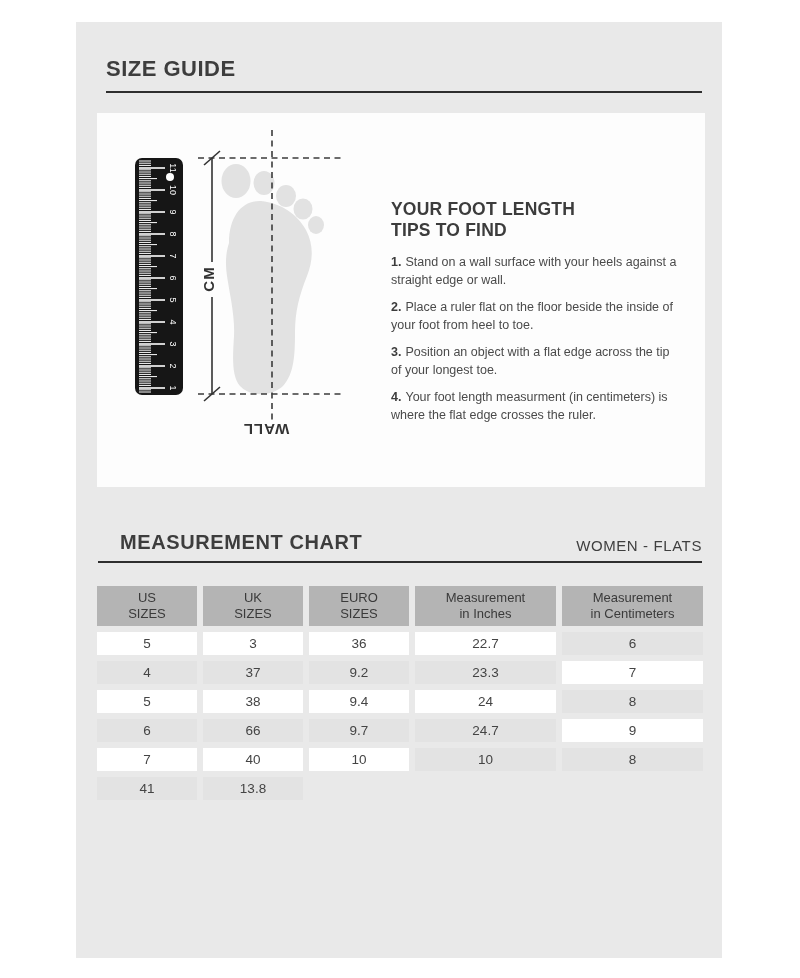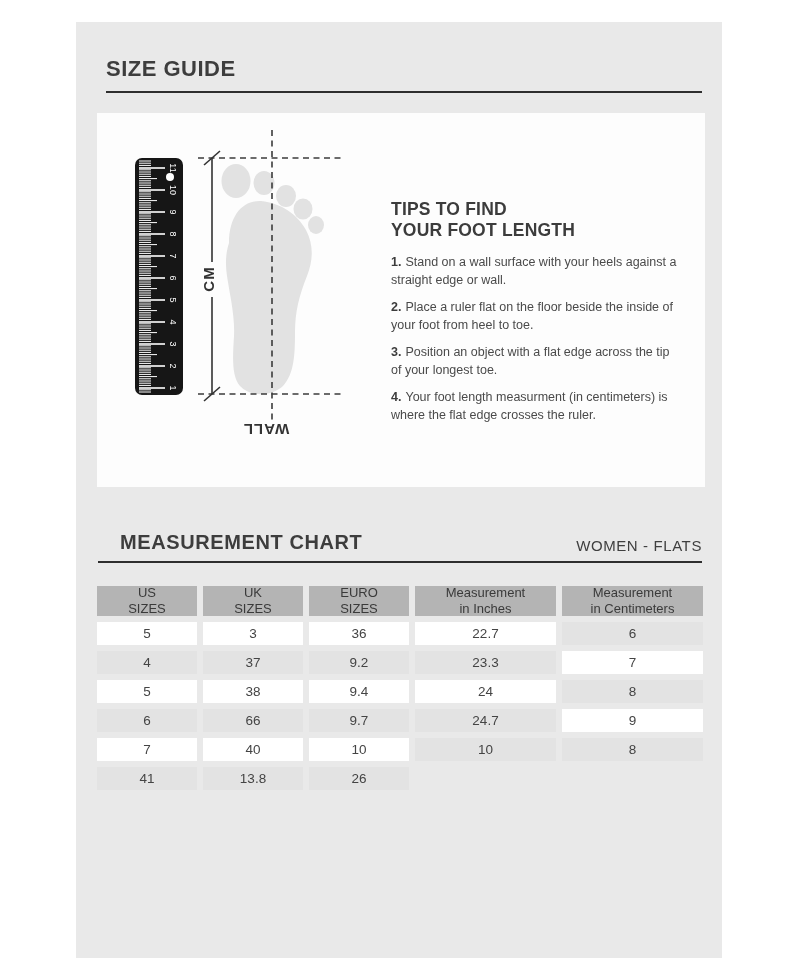--- a/index.html
+++ b/index.html
@@ -46,21 +46,21 @@
     position: absolute; left: 22px; top: 539px; width: 604px; height: 2px; background: #2e2e2e;
   }
 
   .size-table {
     position: absolute; left: 21px; top: 564px; width: 606px;
     display: grid;
     grid-template-columns: 100px 100px 100px 1fr 1fr;
     column-gap: 6px; row-gap: 6px;
   }
   .th {
-    background: #b4b4b4; height: 30px;
+    background: #b4b4b4; height: 40px;
     display: flex; flex-direction: column; align-items: center; justify-content: center;
     font-size: 13px; line-height: 16px; color: #3a3a3a;
   }
   .td {
     height: 23px; display: flex; align-items: center; justify-content: center;
     font-size: 13.5px; color: #444444;
   }
   .row-odd { background: #ffffff; }
   .row-even { background: #e3e3e3; }
 
@@ -234,22 +234,22 @@
             <text class="ruler-num" x="76" y="99" text-anchor="middle" dominant-baseline="central" transform="rotate(90 76 99)">9</text>
             <text class="ruler-num" x="76" y="77" text-anchor="middle" dominant-baseline="central" transform="rotate(90 76 77)">10</text>
             <text class="ruler-num" x="76" y="55" text-anchor="middle" dominant-baseline="central" transform="rotate(90 76 55)">11</text>
           </g>
         <circle cx="73" cy="64" r="4" fill="#ffffff"></circle>
       </g>
     </svg>
 
     <div class="tips">
       <div class="tips-heading">
+        <div>YOUR FOOT LENGTH</div>
         <div>TIPS TO FIND</div>
-        <div>YOUR FOOT LENGTH</div>
       </div>
       <div class="tips-steps" id="tips-steps">
           <div class="tip-item"><b>1.</b><span>Stand on a wall surface with your heels against a straight edge or wall.</span></div>
           <div class="tip-item"><b>2.</b><span>Place a ruler flat on the floor beside the inside of your foot from heel to toe.</span></div>
           <div class="tip-item"><b>3.</b><span>Position an object with a flat edge across the tip of your longest toe.</span></div>
           <div class="tip-item"><b>4.</b><span>Your foot length measurment (in centimeters) is where the flat edge crosses the ruler.</span></div>
         </div>
     </div>
   </div>
 
@@ -298,16 +298,15 @@
       <div class="td row-even">9.7</div>
       <div class="td row-even">24.7</div>
       <div class="td row-odd">9</div>
       <div class="td row-odd">7</div>
       <div class="td row-odd">40</div>
       <div class="td row-odd">10</div>
       <div class="td row-even">10</div>
       <div class="td row-even">8</div>
       <div class="td row-even">41</div>
       <div class="td row-even">13.8</div>
-      <div class="td row-even">26</div>
     </div>
 
 </div>
 
 </body></html>

